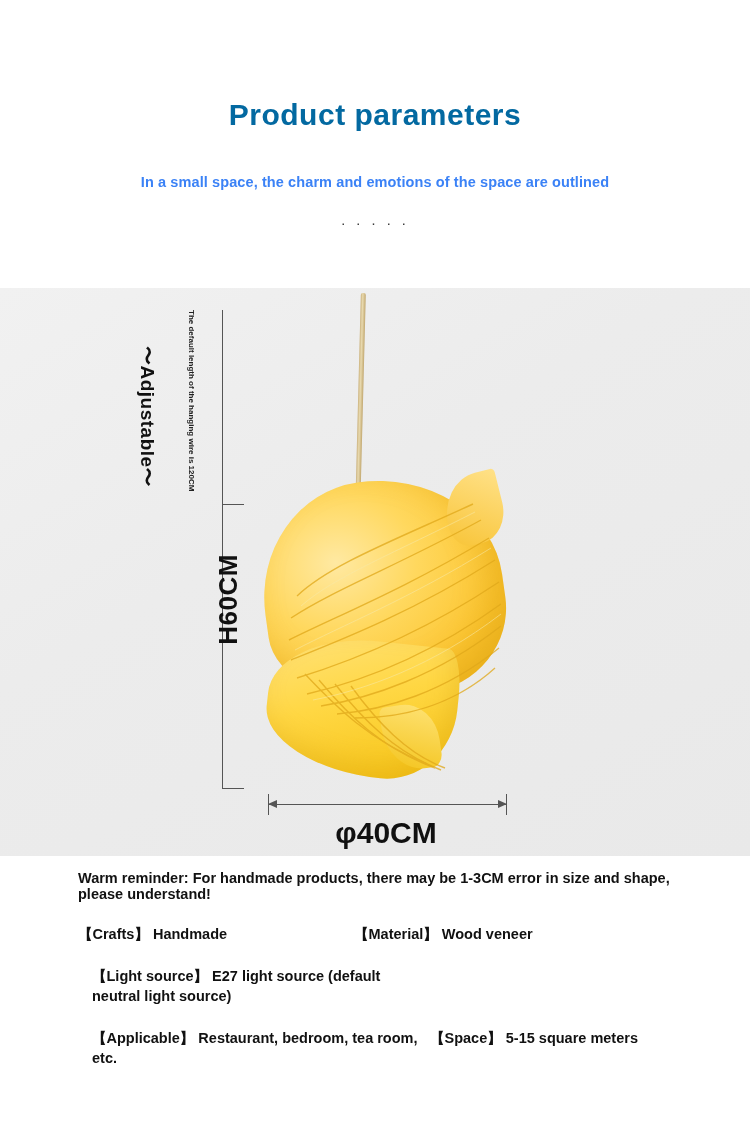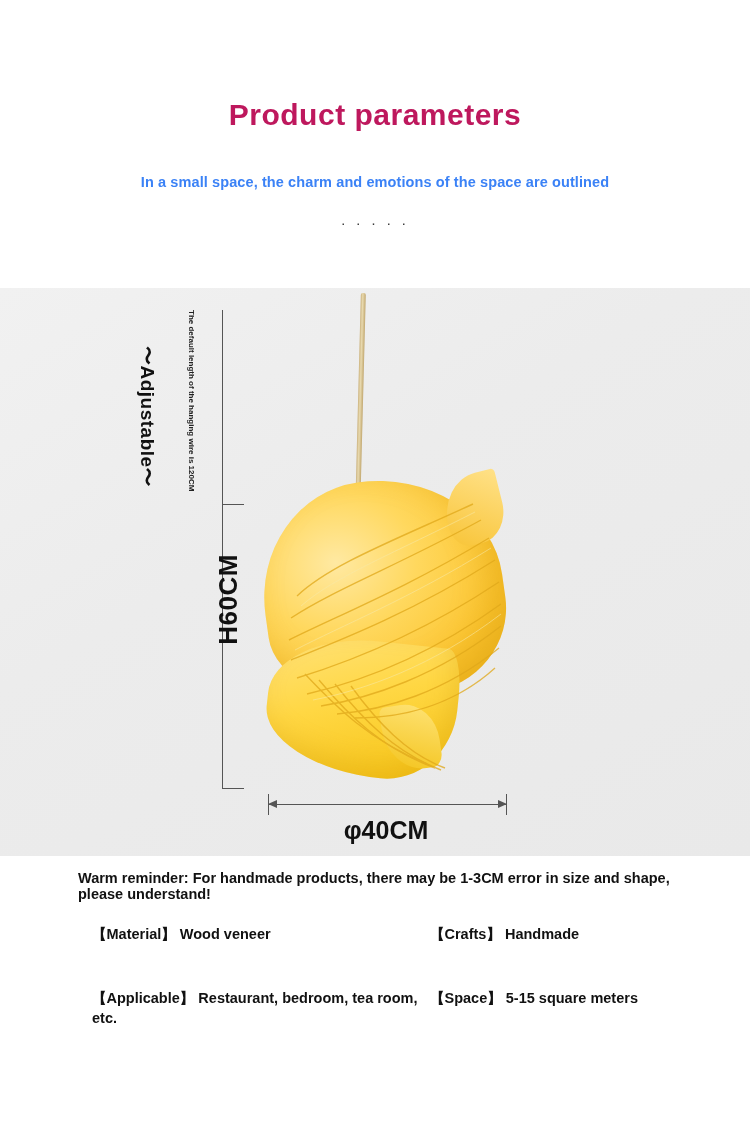--- a/index.html
+++ b/index.html
@@ -21,21 +21,21 @@
     height: 288px;
     background: #ffffff;
     text-align: center;
     box-sizing: border-box;
     padding-top: 98px;
   }
   .header-title {
     font-size: 30px;
     font-weight: bold;
     letter-spacing: 0.5px;
-    color: #be185d;
+    color: #0369a1;
     margin: 0;
   }
   .header-sub {
     font-size: 14.5px;
     font-weight: bold;
     color: #3b82f6;
     margin: 0;
     padding-top: 42px;
     letter-spacing: 0.1px;
   }
@@ -214,21 +214,21 @@
   .arrow-right { left: 498px; top: 512px; border-left: 9px solid #555; }
 
   .label-diameter {
     position: absolute;
     left: 0;
     top: 528px;
     width: 750px;
     text-align: center;
     padding-left: 22px;
     box-sizing: border-box;
-    font-size: 25px;
+    font-size: 30px;
     font-weight: bold;
     color: #111;
   }
 
   
   .specs {
     padding: 14px 58px 0 78px;
     box-sizing: border-box;
   }
   .warm {
@@ -311,31 +311,35 @@
   <div class="h-cap-right"></div>
   <div class="arrow arrow-left"></div>
   <div class="arrow arrow-right"></div>
   <div class="label-diameter">φ40CM</div>
 </div>
 
 <div class="specs">
   <p class="warm">Warm reminder: For handmade products, there may be 1-3CM error in size and shape, please understand!</p>
 
   <div class="spec-row">
+    <div class="spec-col right">
+      <span class="spec-key">【Crafts】</span>
+      <span>Handmade</span>
+    </div>
     <div class="spec-col left">
       <span class="spec-key">【Material】</span>
       <span>Wood veneer</span>
     </div>
-    <div class="spec-col right">
-      <span class="spec-key">【Crafts】</span>
-      <span>Handmade</span>
-    </div>
   </div>
 
   <div class="spec-row">
+    <div class="spec-col left">
+      <span class="spec-key">【Light source】</span>
+      <span>E27 light source (default neutral light source)</span>
+    </div>
   </div>
 
   <div class="spec-row">
     <div class="spec-col left">
       <span class="spec-key">【Applicable】</span>
       <span>Restaurant, bedroom, tea room, etc.</span>
     </div>
     <div class="spec-col right">
       <span class="spec-key">【Space】</span>
       <span>5-15 square meters</span>

